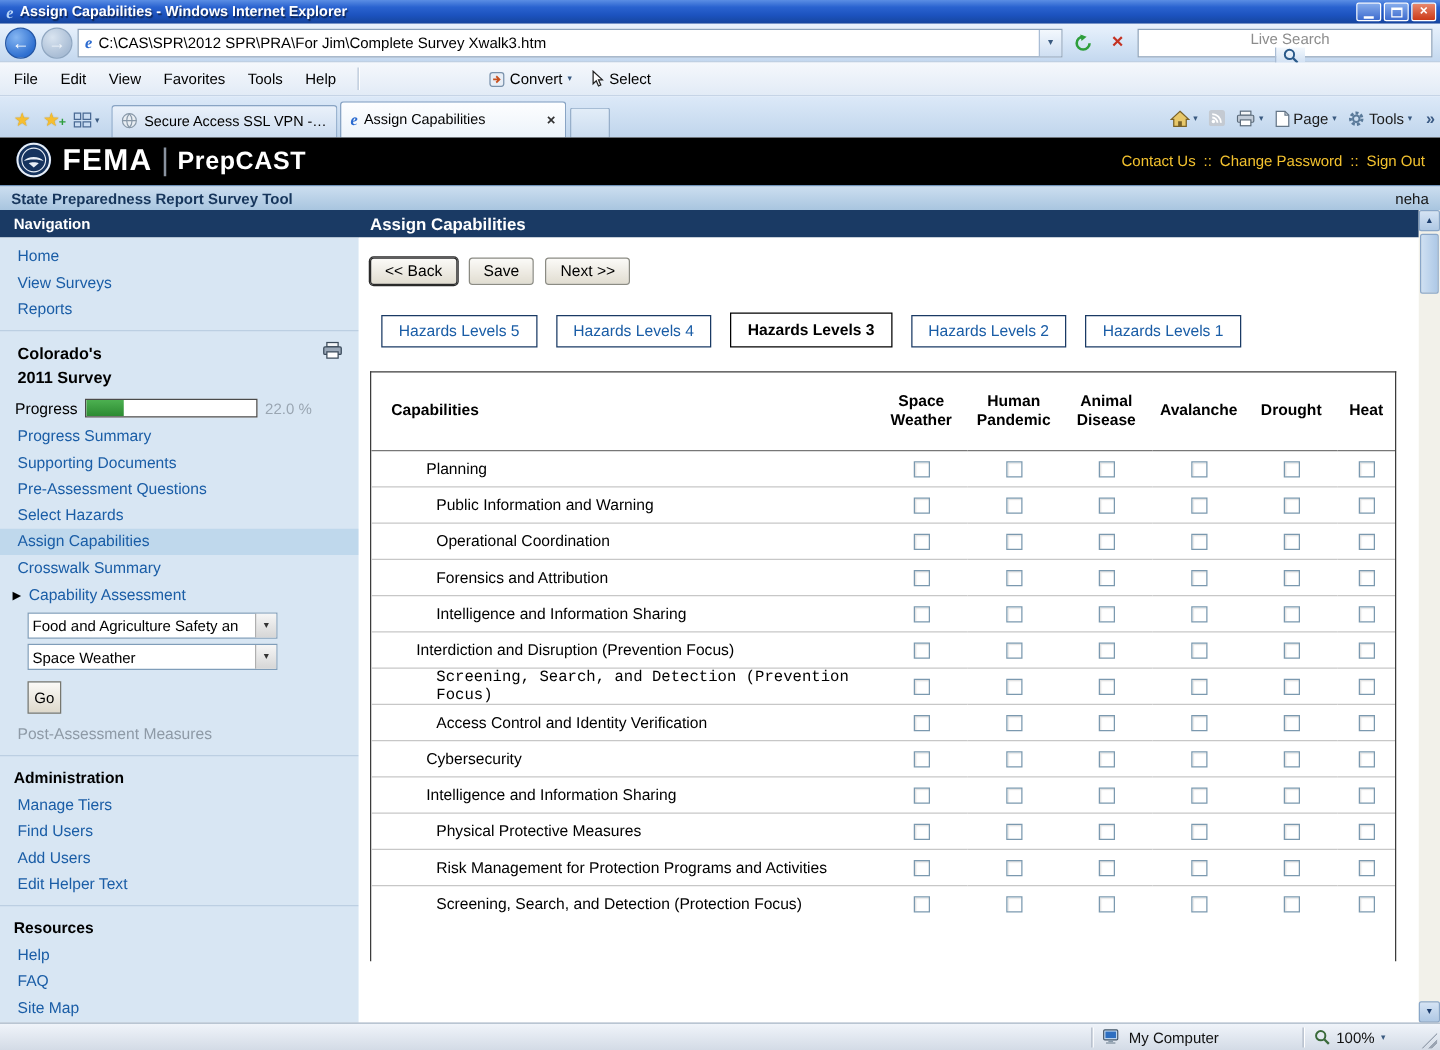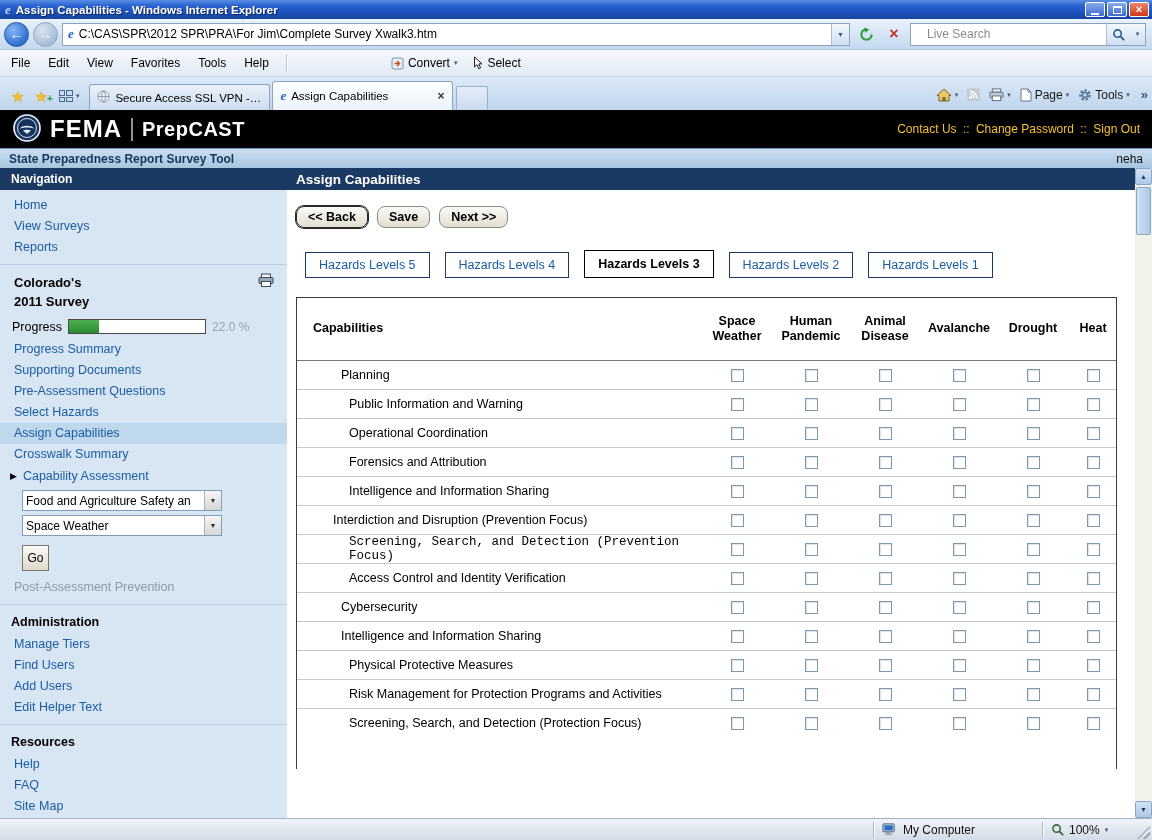--- a/index.html
+++ b/index.html
@@ -27,21 +27,21 @@
     font-size:14px; font-weight:bold; }
   .nav-circle.backc { background:radial-gradient(circle at 35% 30%,#85B6F2,#2E6FD0 72%); border:1px solid #2456A4; color:#fff; }
   .nav-circle.fwdc { background:radial-gradient(circle at 35% 30%,#D9E4F0,#A9BDD5 72%); border:1px solid #8FA6C0; color:#EFF4FA; }
   .addr-field { flex:1; height:23px; background:#fff; border:1px solid #8CA2BA; display:flex; align-items:center; padding-left:5px; gap:5px; }
   .e-glyph { font:italic bold 13px "Liberation Serif", serif; color:#2A6AD0; }
   .addr-text { flex:1; font-size:12px; color:#000; white-space:nowrap; overflow:hidden; }
   .addr-drop { width:18px; height:21px; border-left:1px solid #A9BDD5; background:linear-gradient(180deg,#F3F8FD,#CFDFF2);
     display:flex; align-items:center; justify-content:center; font-size:7px; color:#3A5A80; }
   .mini-btn { width:24px; height:23px; display:flex; align-items:center; justify-content:center; }
   .stop-glyph { color:#C43222; font-size:16px; font-weight:bold; }
-  .search-box { width:236px; height:23px; background:#fff; border:1px solid #8CA2BA; display:flex; align-items:center; padding-left:16px; }
+  .search-box { width:236px; height:23px; background:#fff; border:1px solid #8CA2BA; display:flex; align-items:center; padding-left:8px;flex-direction:column; }
   .search-text { flex:1; color:#8C8C8C; font-size:12px; }
   .search-btn { width:24px; height:21px; display:flex; align-items:center; justify-content:center;
     background:linear-gradient(180deg,#F3F8FD,#CFDFF2); border-left:1px solid #A9BDD5; }
   .search-dd { width:15px; height:21px; display:flex; align-items:center; justify-content:center; font-size:7px; color:#3A5A80;
     background:linear-gradient(180deg,#F3F8FD,#CFDFF2); }
 
   
   .menu-row { height:27px; flex:0 0 auto; display:flex; align-items:center; padding-left:2px;
     background:linear-gradient(180deg,#F5F8FC,#E2EBF6); border-bottom:1px solid #C6D4E6; }
   .menu-items { display:flex; }
@@ -118,22 +118,22 @@
     font-size:7px; color:#333; background:linear-gradient(180deg,#F6F6F6,#D6D6D6); border-left:1px solid #AFAFAF; }
   .go-btn { display:inline-flex; align-items:center; justify-content:center; margin:5px 0 3px 22px; width:27px; height:26px;
     font-size:12px; background:linear-gradient(180deg,#FBFAF7,#DED9CC); border:1px solid #77776F; cursor:pointer; }
   .disabled-link { color:#8E9AA6; font-size:12.5px; padding:6px 0 4px 14px; }
   .section-header { font-weight:bold; font-size:12.5px; color:#000; padding:4px 0 5px 11px; }
 
   
   .main { flex:1; background:#fff; overflow:hidden; min-width:0; }
   .instructions { padding:11px 0 0 9px; max-width:578px; font-size:12.5px; color:#000; line-height:1.55; }
   .action-row { display:flex; gap:9px; padding:16px 0 0 9px; }
-  .btn { font-family:inherit; font-size:12.5px; padding:3px 11px; border:1px solid #8B8B83; border-radius:8px;
-    background:linear-gradient(180deg,#FBFAF7,#E1DDD1); cursor:pointer;font-weight:bold; }
+  .btn { font-family:inherit; font-size:12.5px; padding:3px 11px; border:1px solid #8B8B83; border-radius:3px;
+    background:linear-gradient(180deg,#FBFAF7,#E1DDD1); cursor:pointer; }
   .btn.back-btn { border-color:#2A2A2A; box-shadow:0 0 0 1px #2A2A2A; }
   .hazard-tabs { display:flex; gap:15px; padding:22px 0 0 18px; align-items:flex-end; }
   .hazard-tab { border:1px solid #1A3A64; background:#fff; color:#1A5DA6; font-size:12.5px; padding:5px 13px; cursor:pointer; }
   .hazard-tab.active { color:#000; font-weight:bold; border-color:#000; padding:6px 13px; }
   .table-wrap { margin:19px 0 0 9px; width:821px; height:472px; border:1px solid #3C3C3C; border-bottom:none; overflow:hidden; }
   .cap-table { width:819px; border-collapse:collapse; table-layout:fixed; }
   .cap-table thead tr { height:62px; }
   .cap-table th { font-size:12.5px; font-weight:bold; color:#000; vertical-align:middle; border-bottom:1px solid #777;
     text-align:center; line-height:15px; padding:0 3px; }
   .cap-table th.cap-col { text-align:left; padding-left:16px; }
@@ -382,21 +382,21 @@
             <span class="sel-text">Food and Agriculture Safety an</span>
             <span class="sel-btn">▼</span>
           </div>
           <div class="fake-select">
             <span class="sel-text">Space Weather</span>
             <span class="sel-btn">▼</span>
           </div>
           <div>
             <span class="go-btn">Go</span>
           </div>
-          <div class="disabled-link">Post-Assessment Prevention</div>
+          <div class="disabled-link">Post-Assessment Measures</div>
           <div class="side-sep"></div>
           <div class="section-header">Administration</div>
           <div>
               <div class="side-link">Manage Tiers</div>
               <div class="side-link">Find Users</div>
               <div class="side-link">Add Users</div>
               <div class="side-link">Edit Helper Text</div>
             </div>
           <div class="side-sep"></div>
           <div class="section-header">Resources</div>

